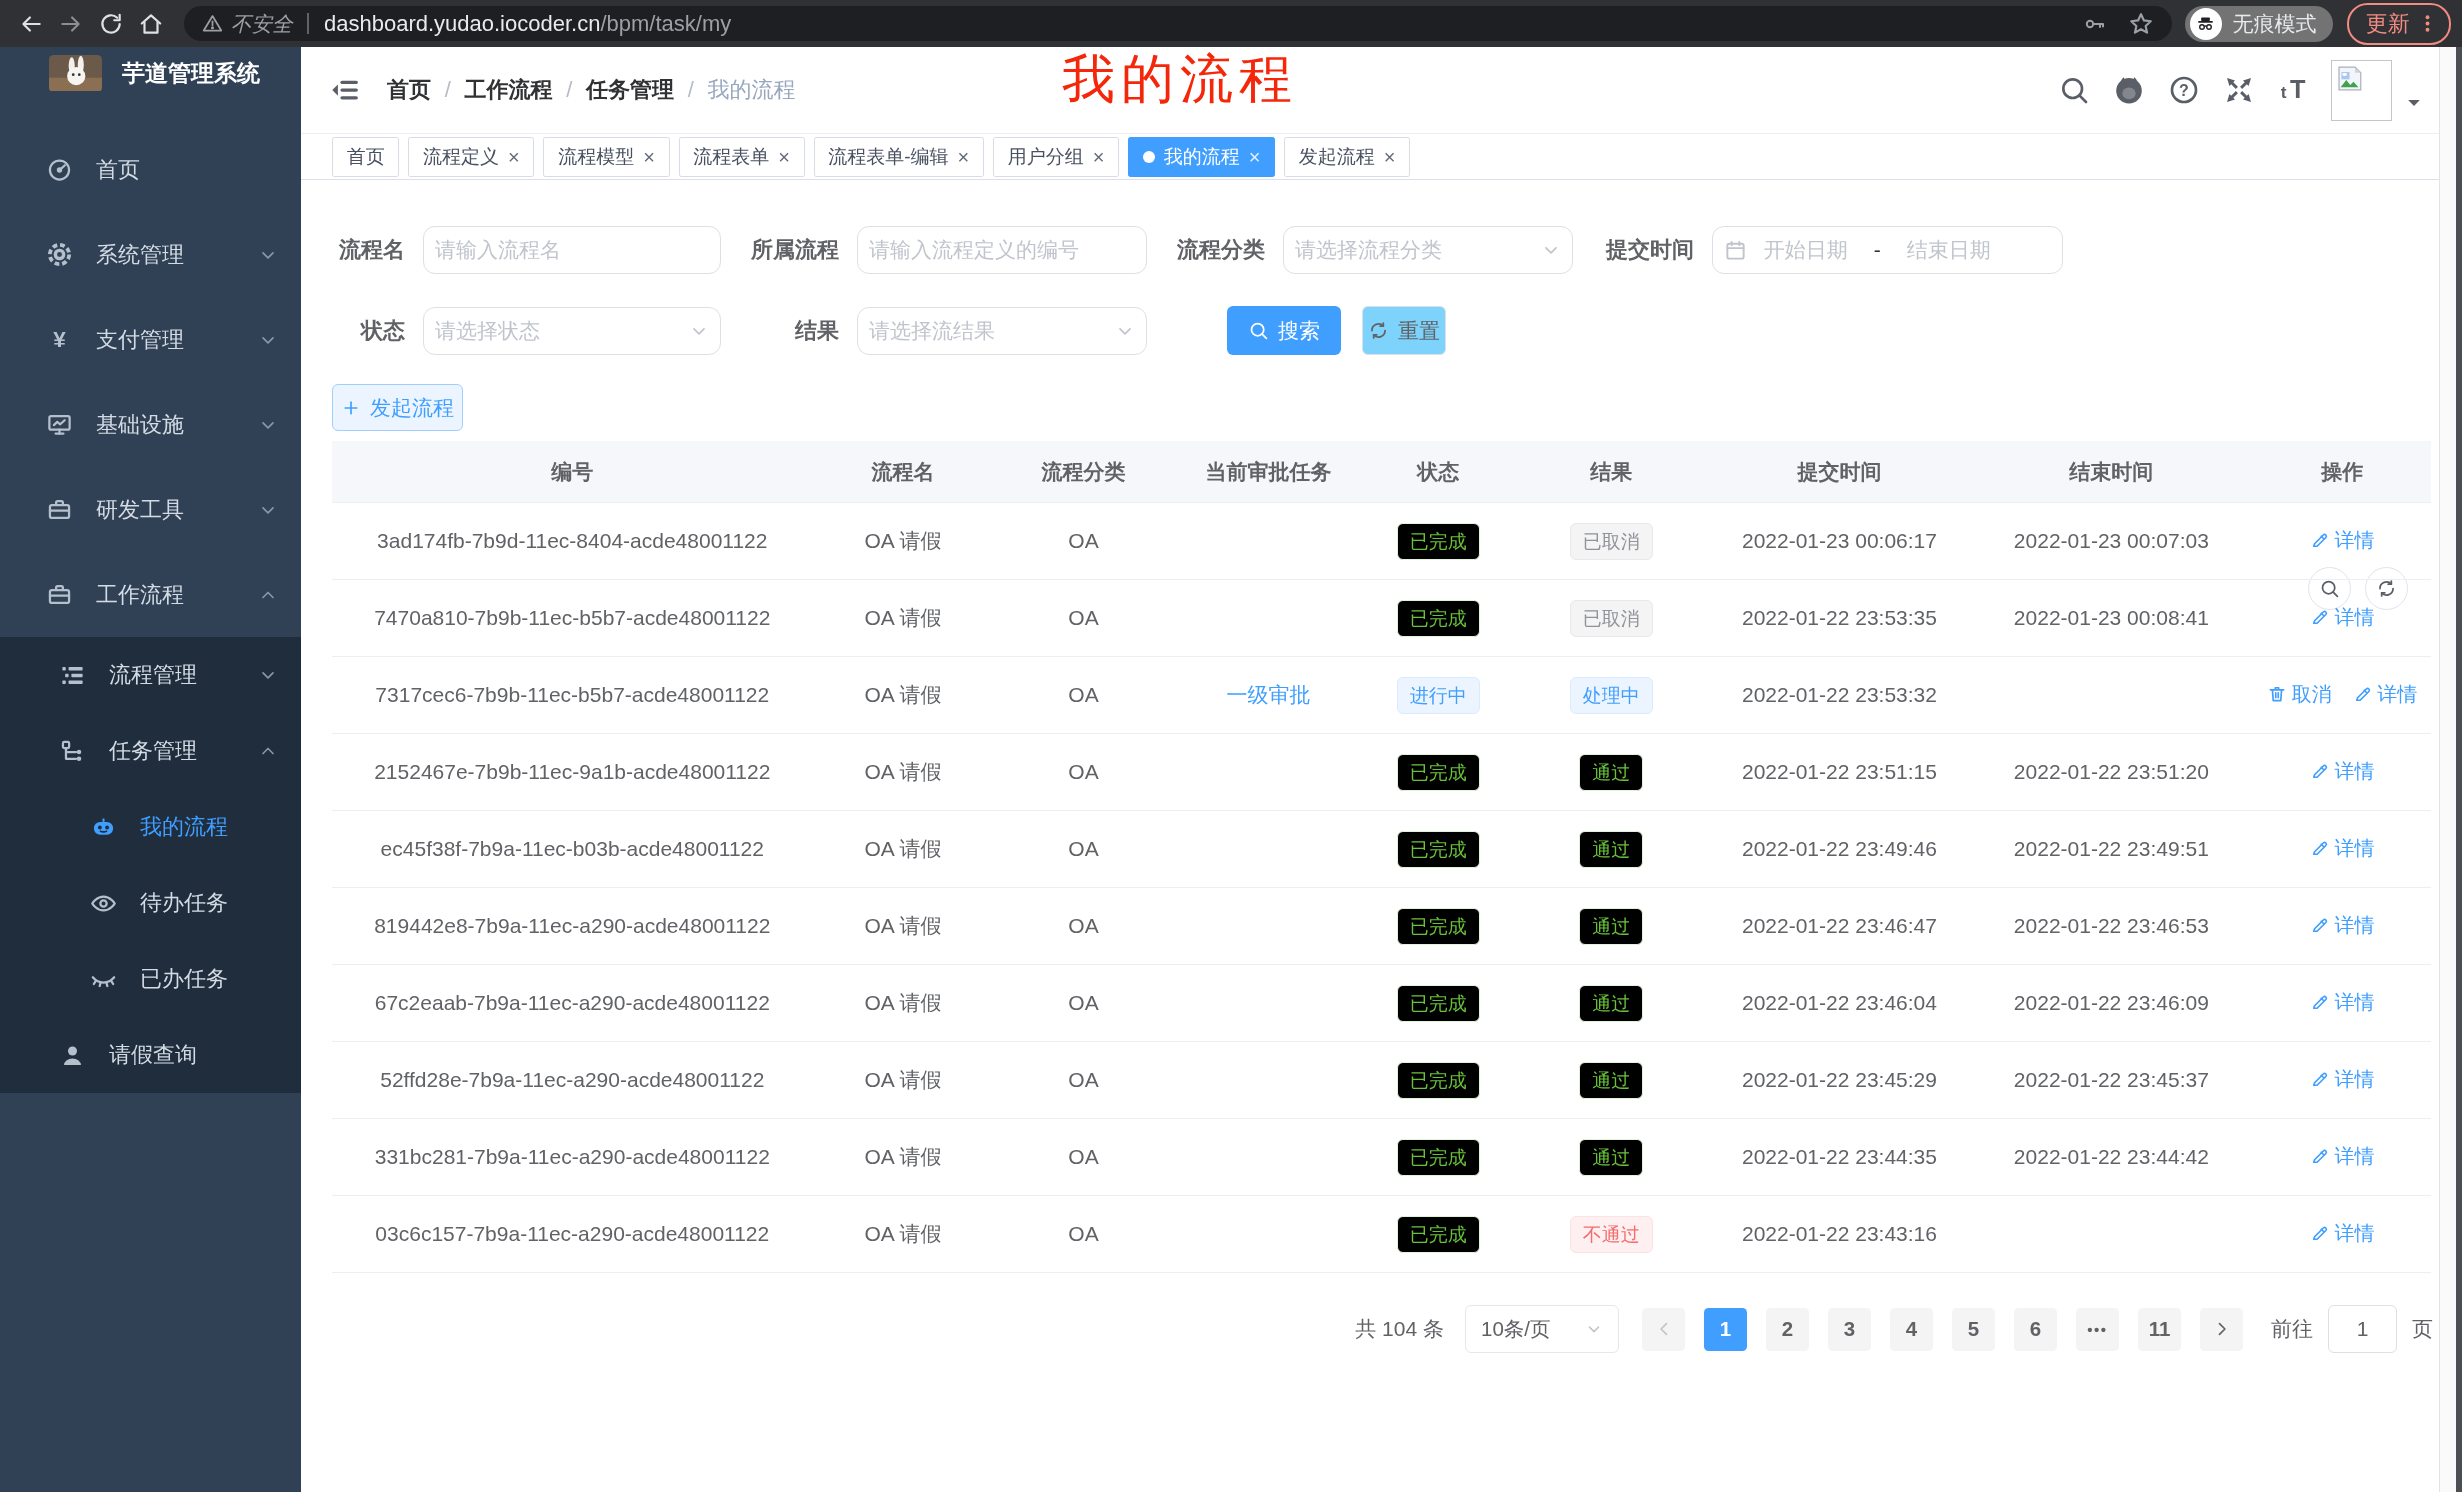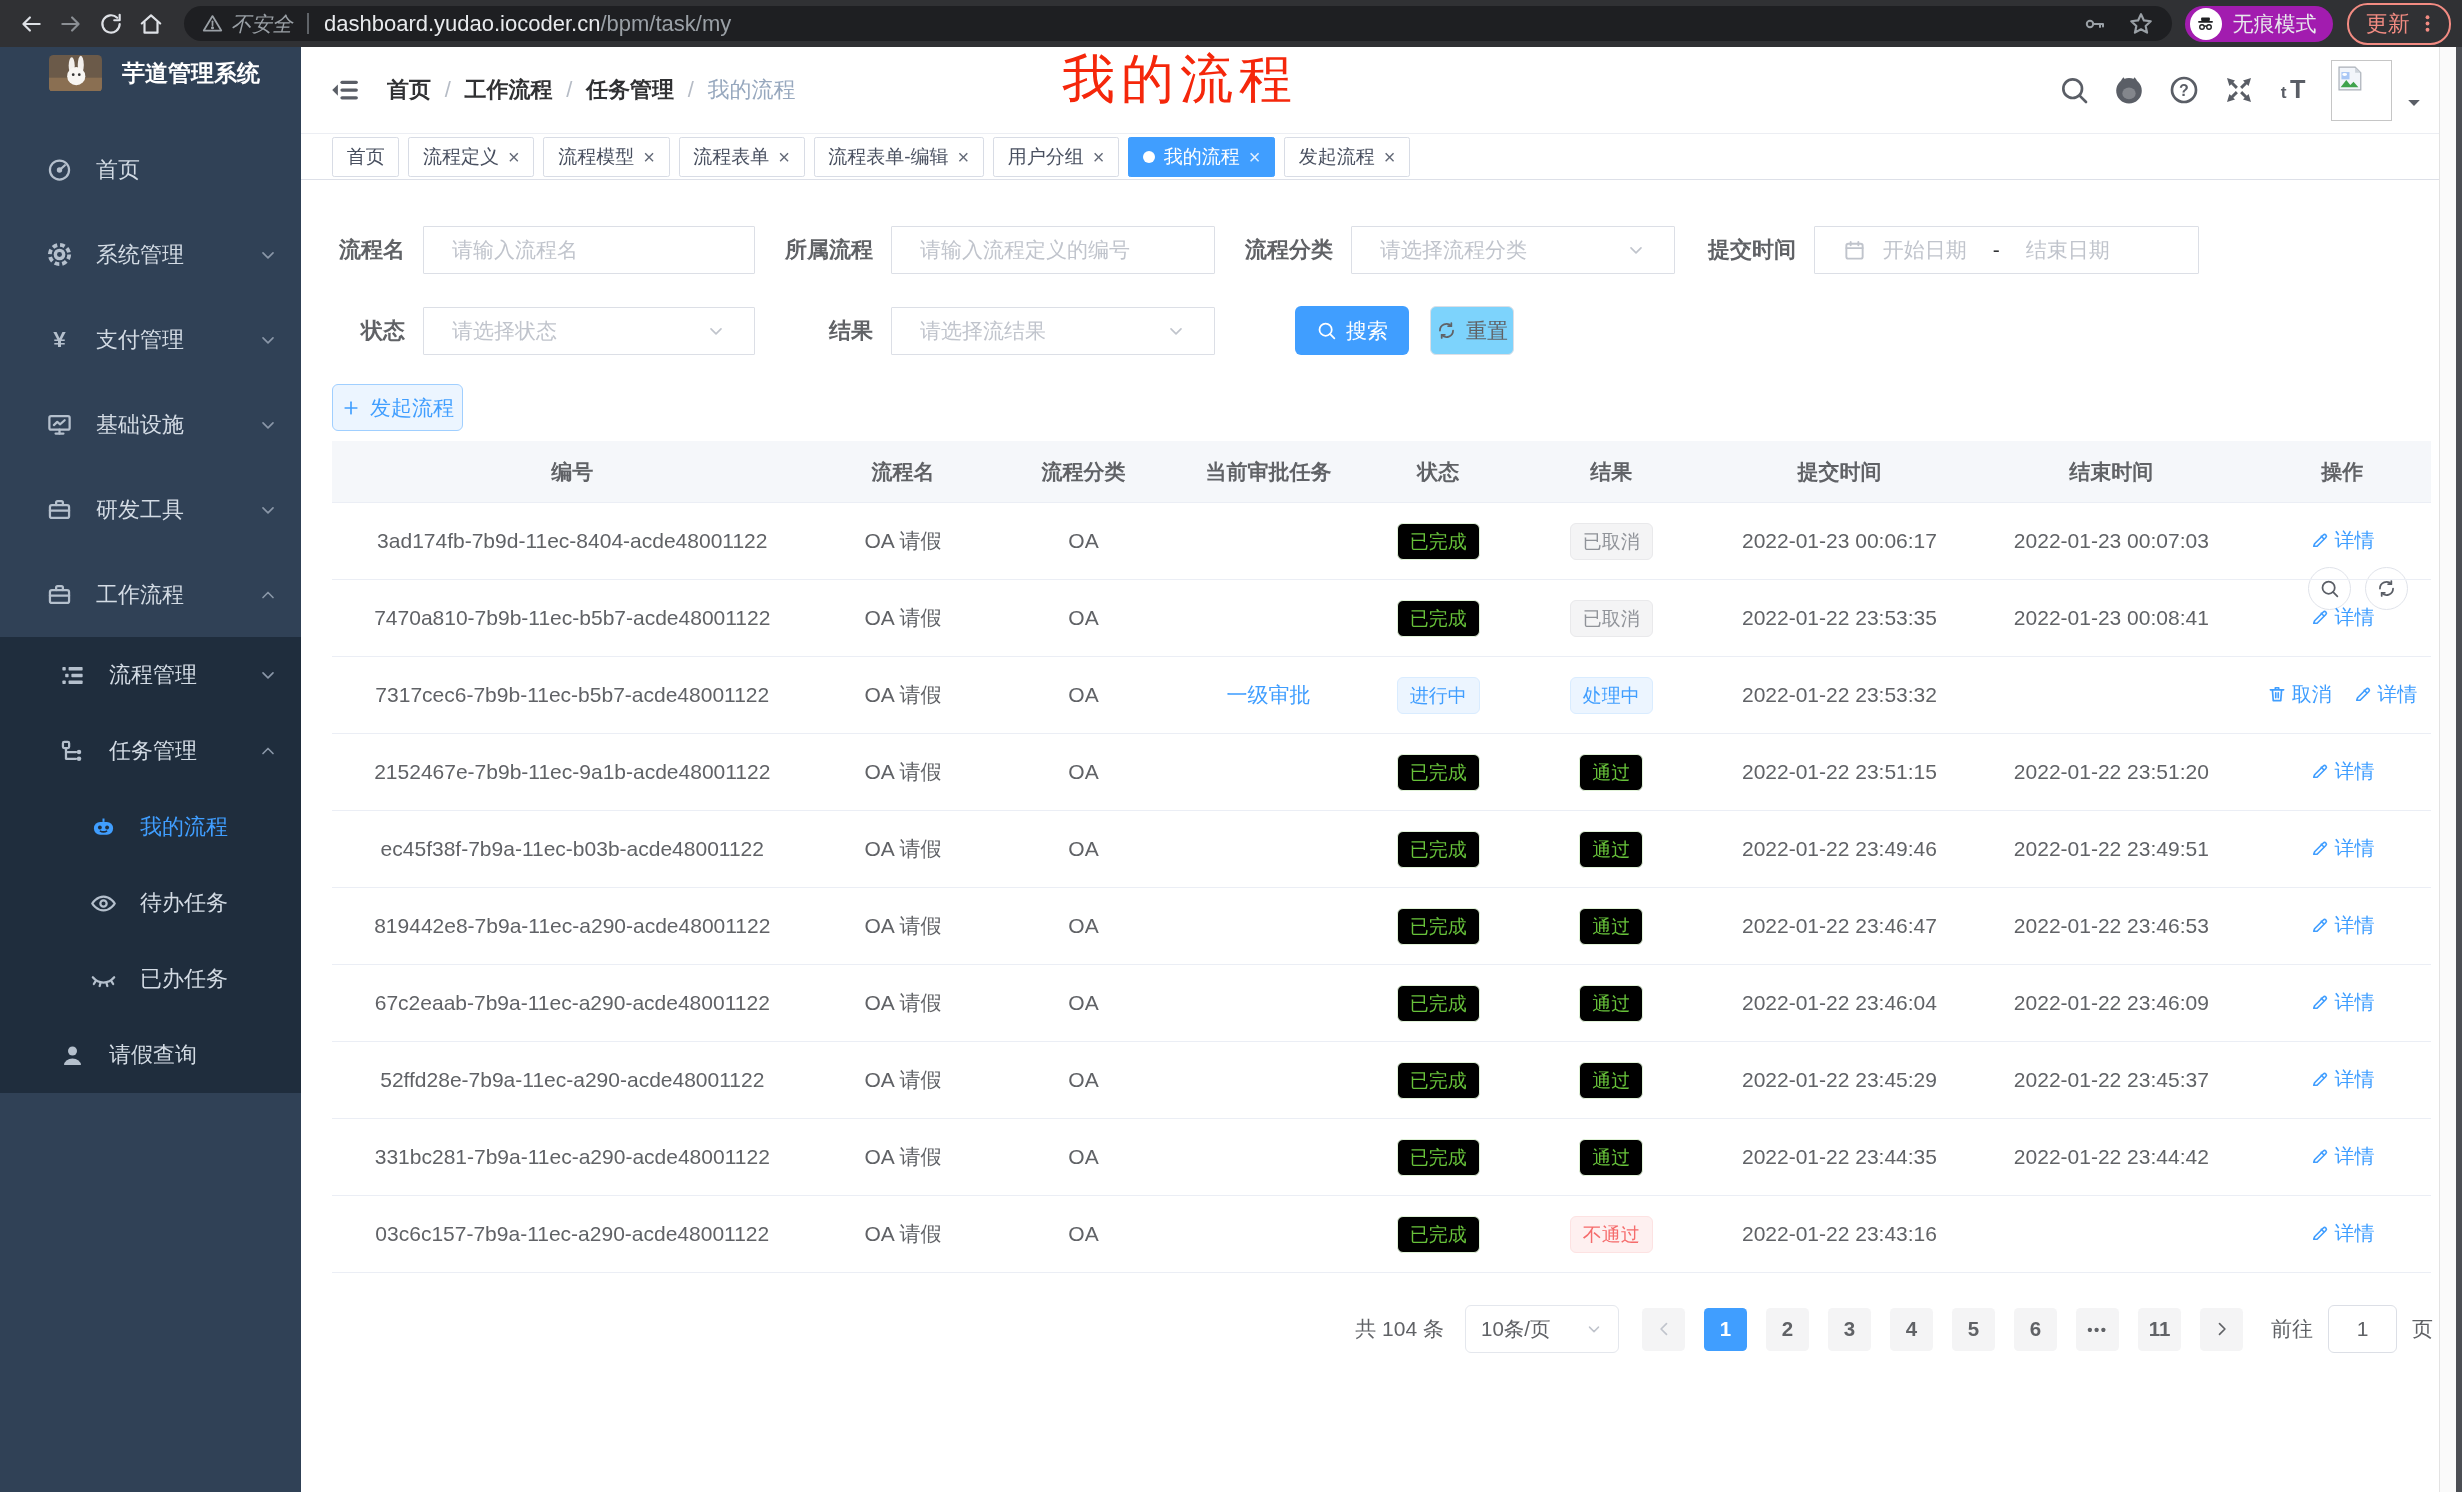--- a/index.html
+++ b/index.html
@@ -14,21 +14,21 @@
   #chrome .navbtn{width:40px;height:40px;display:flex;align-items:center;justify-content:center;color:#dee1e6;}
   #chrome .navbtn .icon{width:26px;height:26px;}
   #chrome .navbtn.dim{color:#8b8f94;}
   #urlpill{flex:1;height:35px;margin:0 13.7px;background:#1e1f22;border-radius:17.5px;
            display:flex;align-items:center;padding:0 18px;min-width:0;}
   #urlpill .sec{color:#9aa0a6;font-size:20.5px;display:flex;align-items:center;gap:7.6px;font-style:italic;}
   #urlpill .sep{width:1.5px;height:21px;background:#5f6368;margin:0 15px;}
   #urlpill .host{color:#e8eaed;font-size:22px;}
   #urlpill .path{color:#9aa0a6;font-size:22px;}
   #urlpill .right{margin-left:auto;display:flex;align-items:center;gap:21px;color:#9aa0a6;}
-  #incog{height:36px;background:#a21caf;border-radius:20px;display:flex;align-items:center;
+  #incog{height:36px;background:#737373;border-radius:20px;display:flex;align-items:center;
          gap:10.7px;padding:0 16.7px 0 4.6px;color:#e8eaed;font-size:21px;flex:0 0 auto;text-align:right;}
   #incog .face{width:32px;height:32px;border-radius:50%;background:#fff;display:flex;align-items:center;justify-content:center;}
   #incog .face .icon{width:21px;height:21px;color:#202124;}
   #update{height:38px;border:2.3px solid #f28b82;border-radius:20.5px;display:flex;align-items:center;
           gap:6px;padding:0 10.7px 0 16.7px;color:#f28b82;font-size:22px;margin-left:13.7px;flex:0 0 auto;}
   #update .icon{width:23px;height:23px;}
 
   
   #sidebar{position:absolute;left:0;top:47px;width:301px;bottom:0;background:#304156;overflow:hidden;}
   #logo-row{display:flex;align-items:center;gap:20px;padding:8px 0 15px 49px;}
@@ -71,22 +71,22 @@
   .tag .close{font-size:20px;line-height:1;opacity:.85;}
 
   
   #main{position:absolute;left:301px;top:180px;right:23px;bottom:0;background:#fff;}
   .frow{position:absolute;left:31px;display:flex;align-items:center;}
   #frow1{top:46px;}
   #frow2{top:126px;}
   .field{display:flex;align-items:center;margin-right:27px;}
   .flabel{font-size:22px;font-weight:600;color:#606266;text-align:right;margin-right:18px;white-space:nowrap;}
   .w96{width:73px;} .w120{width:91px;} .w124{width:94px;}
-  .input{display:flex;align-items:center;background:#fff;border:1.5px solid #dcdfe6;border-radius:1px;
-         height:46px;padding:0 28px;box-sizing:content-box;}
+  .input{display:flex;align-items:center;background:#fff;border:1.5px solid #dcdfe6;border-radius:12px;
+         height:46px;padding:0 11px;box-sizing:content-box;}
   .ph{color:#c0c4cc;font-size:21px;white-space:nowrap;}
   .input .chev{margin-left:auto;width:20px;height:20px;color:#c0c4cc;}
   .input .cal{width:23px;height:23px;color:#c0c4cc;margin-right:16.7px;}
   .range-dash{color:#303133;font-size:21px;margin:0 26px;}
   .btn{display:flex;align-items:center;justify-content:center;gap:9px;height:49px;border-radius:6px;
        font-size:21px;cursor:pointer;box-sizing:border-box;}
   #search-btn{width:114px;background:#409eff;color:#fff;margin-left:53px;}
   #reset-btn{width:84px;background:#7dd3fc;color:#606266;border:1.5px solid #dcdfe6;margin-left:21px;}
   #search-btn .icon,#reset-btn .icon{width:21px;height:21px;}
   #create-btn{position:absolute;left:31px;top:204px;width:131px;height:47px;background:#ecf5ff;

